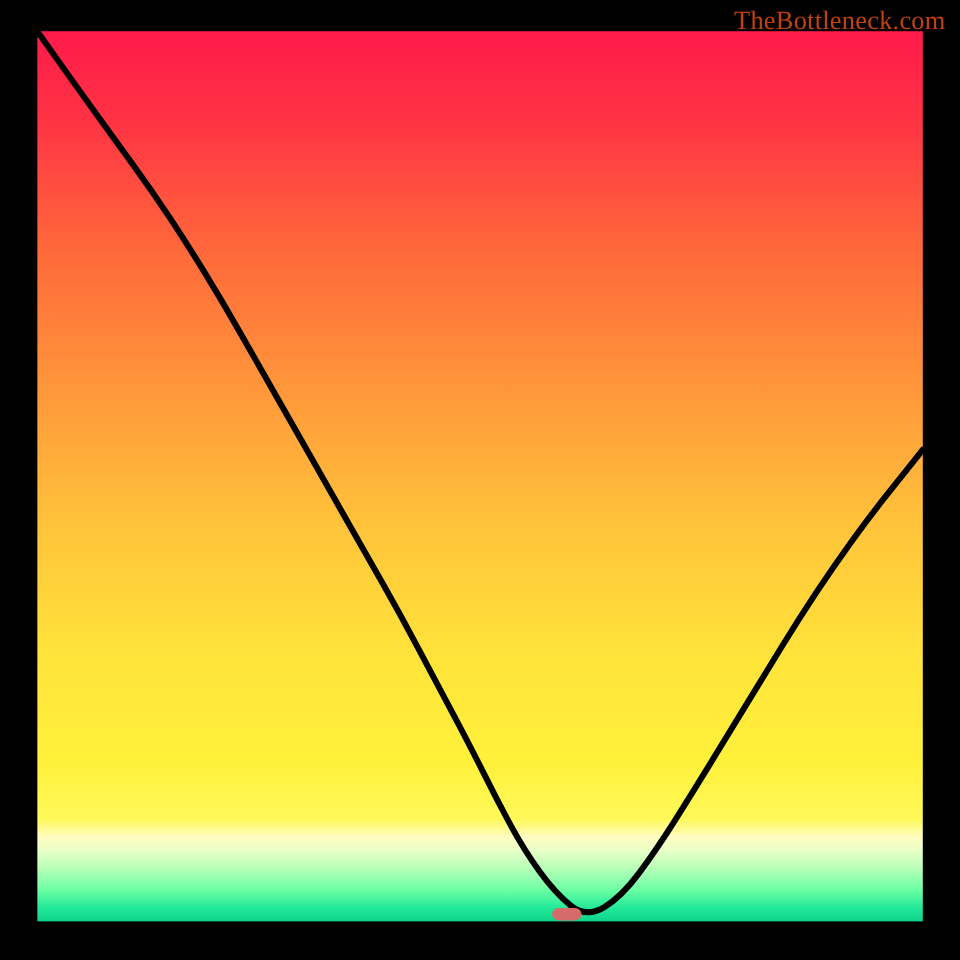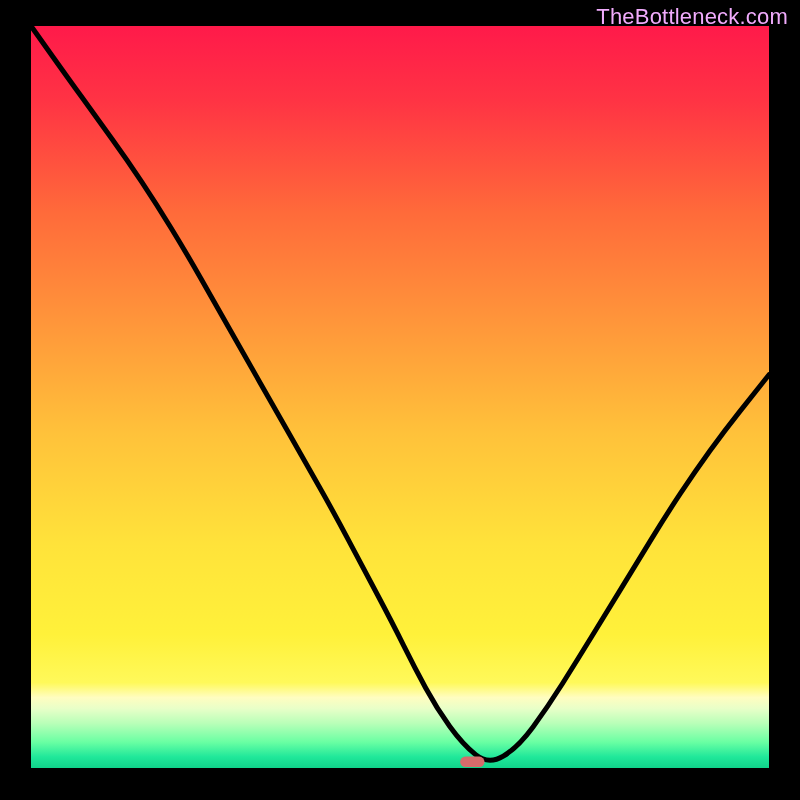--- a/index.html
+++ b/index.html
@@ -13,24 +13,24 @@
   .frame {
     position: relative;
     width: 800px;
     height: 800px;
     background: #000;
   }
   .watermark {
     position: absolute;
     top: 4px;
     right: 12px;
-    font-family: Liberation Sans, sans-serif;
+    font-family: Liberation Serif, serif;
     font-size: 22px;
     font-weight: 500;
-    color: #f0abfc;
+    color: #c2410c;
     letter-spacing: 0.2px;
     margin-left: 26px;
   }
   svg {
     display: block;
   }
 </style>
 </head>
 <body>
 <div class="frame">

